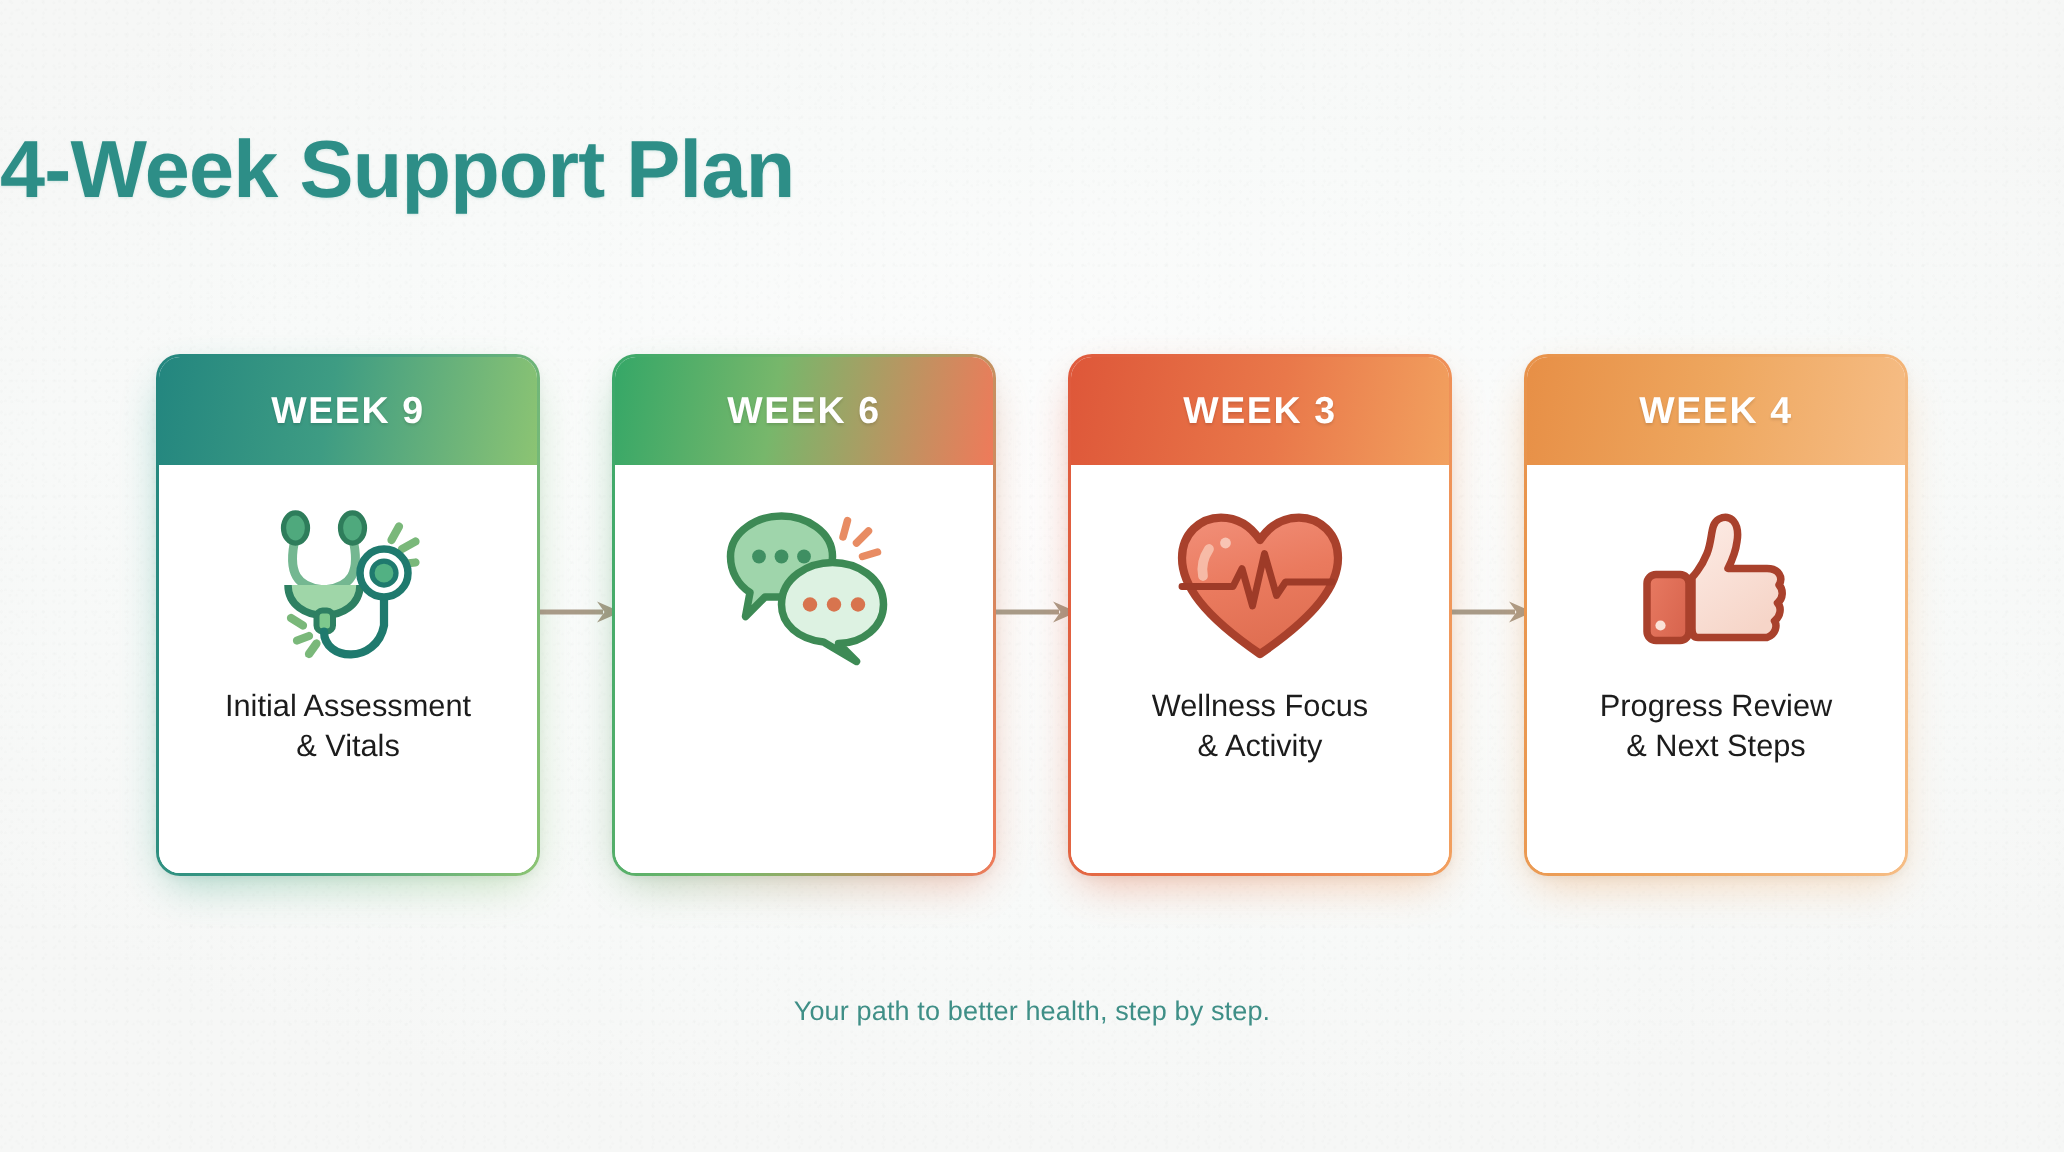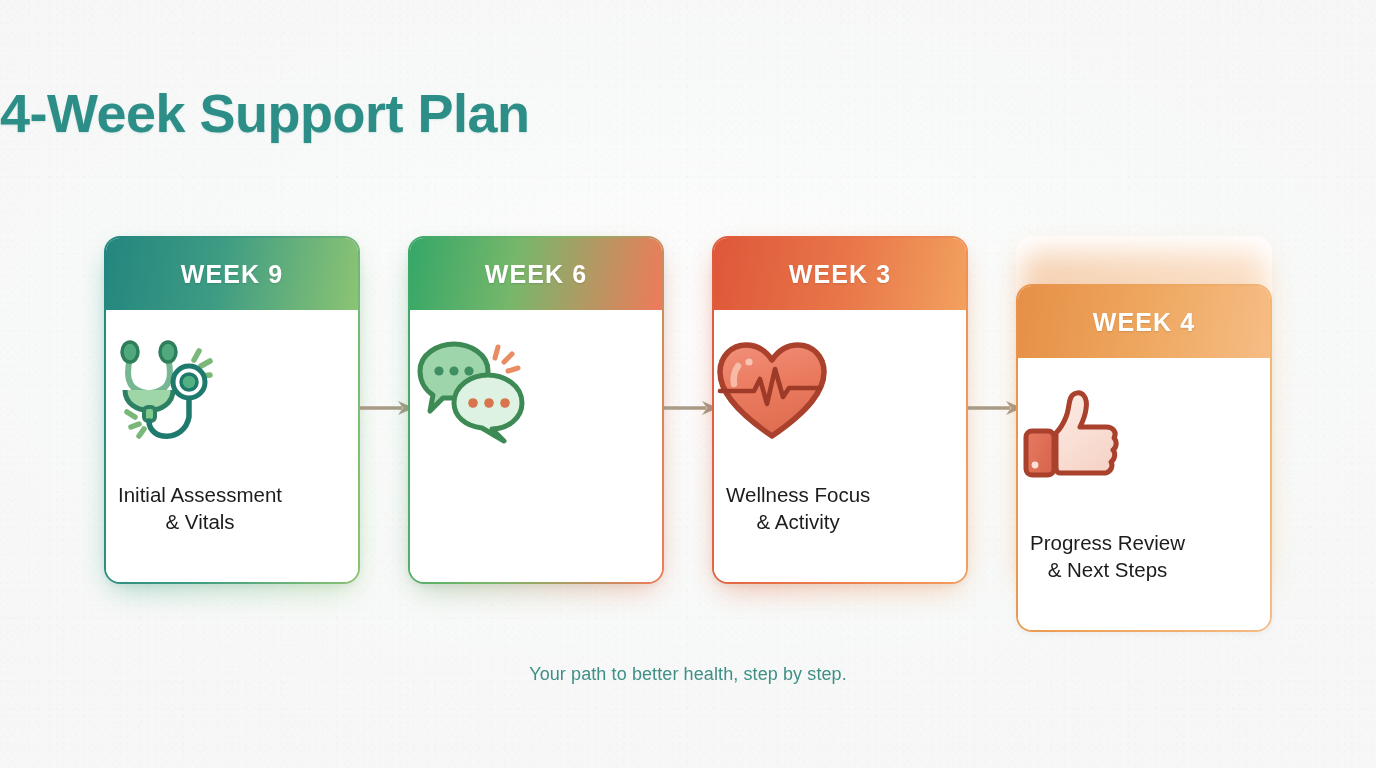--- a/index.html
+++ b/index.html
@@ -98,21 +98,21 @@
     box-shadow: 0 2px 6px rgba(40,60,55,.05);
   }
 
   
   .c1 .card-inner { background-image: linear-gradient(#fff,#fff), linear-gradient(100deg,#23867f 0%,#3f9d82 48%,#8cc473 100%); }
   .c1::after      { background: linear-gradient(100deg,#2a9d8f,#8cc473); }
   .c2 .card-inner { background-image: linear-gradient(#fff,#fff), linear-gradient(100deg,#3aa86a 0%,#79b86a 45%,#ef7a5a 100%); }
   .c2::after      { background: linear-gradient(100deg,#43ab6d,#ef7a5a); }
   .c3 .card-inner { background-image: linear-gradient(#fff,#fff), linear-gradient(100deg,#df5a3d 0%,#ea7a4c 55%,#f2a05f 100%); }
   .c3::after      { background: linear-gradient(100deg,#e05c3e,#f2a05f); }
-  .c4 .card-inner { background-image: linear-gradient(#fff,#fff), linear-gradient(100deg,#e8924a 0%,#efa660 50%,#f6bd85 100%); margin-top: 48px; }
+  .c4 .card-inner { background-image: linear-gradient(#fff,#fff), linear-gradient(100deg,#e8924a 0%,#efa660 50%,#f6bd85 100%); }
   .c4::after      { background: linear-gradient(100deg,#e8924a,#f6bd85); }
 
   .card-header {
     height: 72px;
     flex: 0 0 72px;
     display: flex;
     align-items: center;
     justify-content: center;
     color: #ffffff;
     font-size: 25px;
@@ -123,22 +123,21 @@
   .c1 .card-header { background: linear-gradient(100deg,#23867f 0%,#3e9c83 45%,#8cc473 100%); }
   .c2 .card-header { background: linear-gradient(100deg,#35a767 0%,#77b76b 42%,#ef7a5a 100%); }
   .c3 .card-header { background: linear-gradient(100deg,#de5739 0%,#e9784a 55%,#f2a15f 100%); }
   .c4 .card-header { background: linear-gradient(100deg,#e78f46 0%,#eea75f 50%,#f6bd85 100%); }
 
   .card-body {
     flex: 1 1 auto;
     background: #ffffff;
     display: flex;
     flex-direction: column;
-    align-items: flex-start;
-    gap: 24px;
+    align-items: center;
   }
   .icon-wrap {
     flex: 0 0 auto;
     margin-top: 22px;
     height: 118px;
     display: flex;
     align-items: center;
     justify-content: center;
   }
   .card-label {

